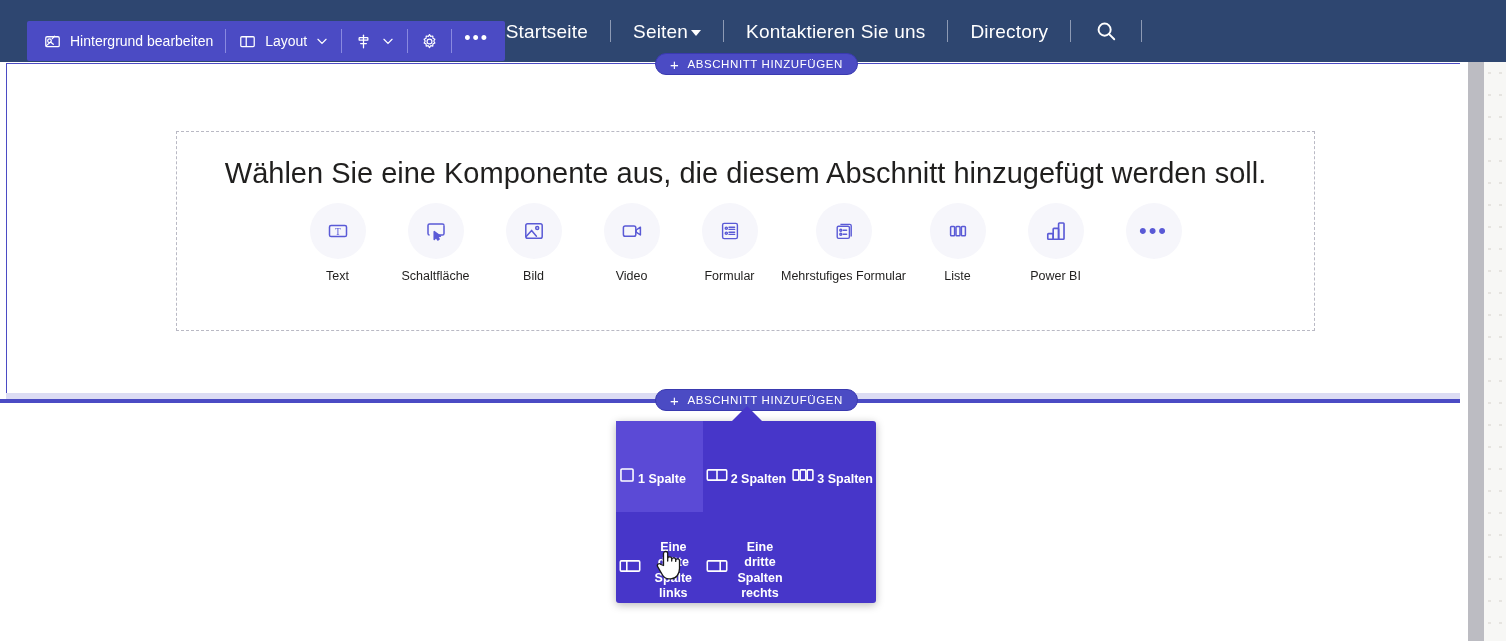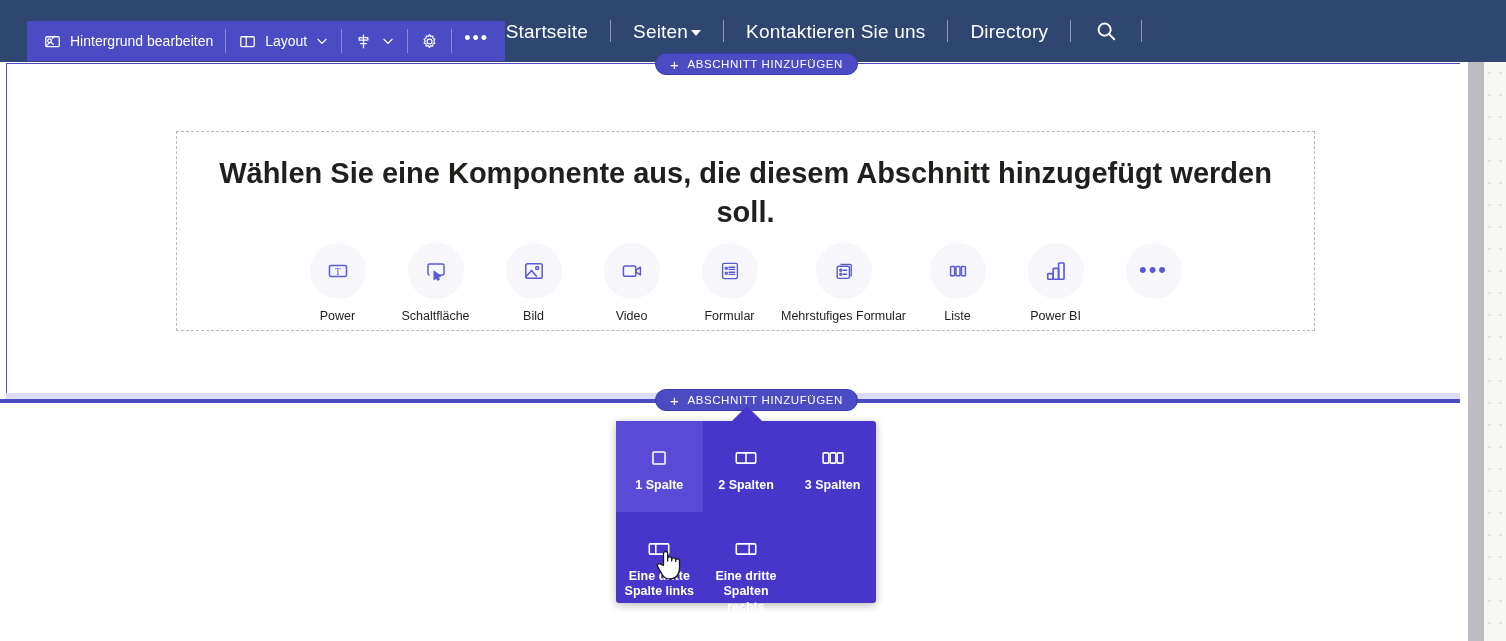--- a/index.html
+++ b/index.html
@@ -81,21 +81,21 @@
   .addpill-bottom { left:655px; top:327px; }
 
   
   .picker {
     position:absolute; left:176px; top:69px; width:1139px; height:200px;
     border:1px dashed #b9b9c4; background:#fff;
     display:flex; flex-direction:column; align-items:center;
   }
   .picker-title {
     margin-top:22px; width:1075px; text-align:center;
-    font-size:29px; line-height:1.36; color:#201f1e; font-weight:700;
+    font-size:29px; line-height:1.36; color:#201f1e; font-weight:400;
   }
   .comp-row { display:flex; align-items:flex-start; margin-top:10px; }
   .comp {
     width:98px; display:flex; flex-direction:column; align-items:center;
     cursor:pointer;
   }
   .comp-circle {
     width:56px; height:56px; border-radius:50%;
     background:#f6f6fb; display:flex; align-items:center; justify-content:center;
   }
@@ -112,22 +112,22 @@
     background:#4736c9; border-radius:3px; z-index:25;
     box-shadow:0 2px 8px rgba(0,0,0,.28);
   }
   .flyout-arrow {
     position:absolute; left:731px; top:344px; width:0; height:0;
     border-left:16px solid transparent; border-right:16px solid transparent;
     border-bottom:16px solid #4736c9; z-index:26;
   }
   .fly-grid { display:grid; grid-template-columns: repeat(3, 1fr); }
   .fly-item {
-    display:flex; flex-direction:column; align-items:center; justify-content:flex-start;
-    padding-top:26px; height:91px; color:#ffffff; cursor:pointer;
+    display:flex; flex-direction:row; align-items:center; justify-content:flex-start;
+    padding-top:17px; height:91px; color:#ffffff; cursor:pointer;
   }
   .fly-item.sel { background:#5b4ad6; }
   .fly-label {
     margin-top:9px; font-size:12.5px; font-weight:bold; text-align:center;
     line-height:1.22; max-width:84px;
   }
   .fly-icon { height:22px; display:flex; align-items:center; justify-content:center; }
 
   
   .cursor { position:absolute; left:655px; top:485px; z-index:40; pointer-events:none; }
@@ -266,21 +266,21 @@
 
       <div class="comp-row">
 
         <div class="comp">
           <div class="comp-circle">
             <svg width="24" height="24" viewBox="0 0 24 24" fill="none" stroke="#5a5ad6" stroke-width="1.5">
               <rect x="3.5" y="6.5" width="17" height="11" rx="1.6"></rect>
               <text x="12" y="15.6" font-family="Liberation Serif, serif" font-size="9.5" fill="#5a5ad6" stroke="none" text-anchor="middle">T</text>
             </svg>
           </div>
-          <div class="comp-label">Power</div>
+          <div class="comp-label">Text</div>
         </div>
 
         <div class="comp">
           <div class="comp-circle">
             <svg width="24" height="24" viewBox="0 0 24 24" fill="none" stroke="#5a5ad6" stroke-width="1.5">
               <path d="M20 6.5 v8 a1.6 1.6 0 0 1 -1.6 1.6 H12"></path>
               <path d="M5.6 16.1 A1.6 1.6 0 0 1 4 14.5 V6.5 A1.6 1.6 0 0 1 5.6 4.9 H18.4 A1.6 1.6 0 0 1 20 6.5"></path>
               <path d="M10.2 12.6 L10.2 20.4 L12.2 18.3 L13.7 21 L15.1 20.2 L13.7 17.6 L16.4 17.2 Z" fill="#5a5ad6" stroke-linejoin="round"></path>
             </svg>
           </div>

